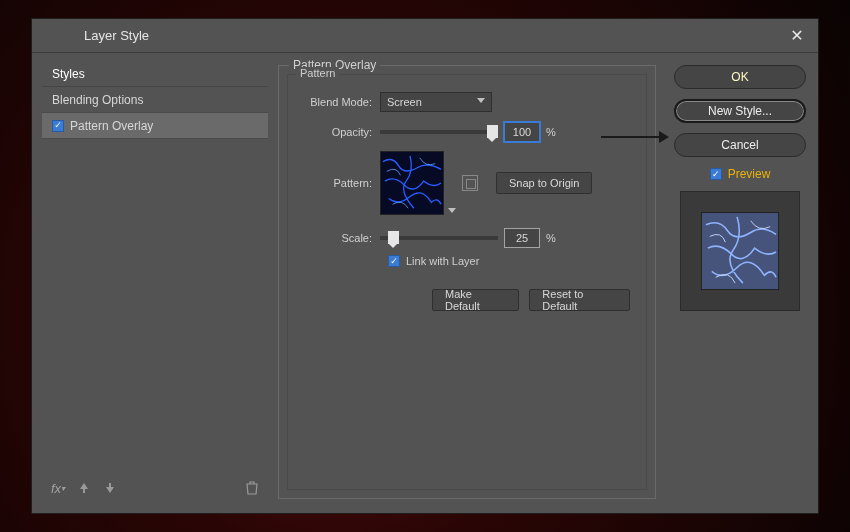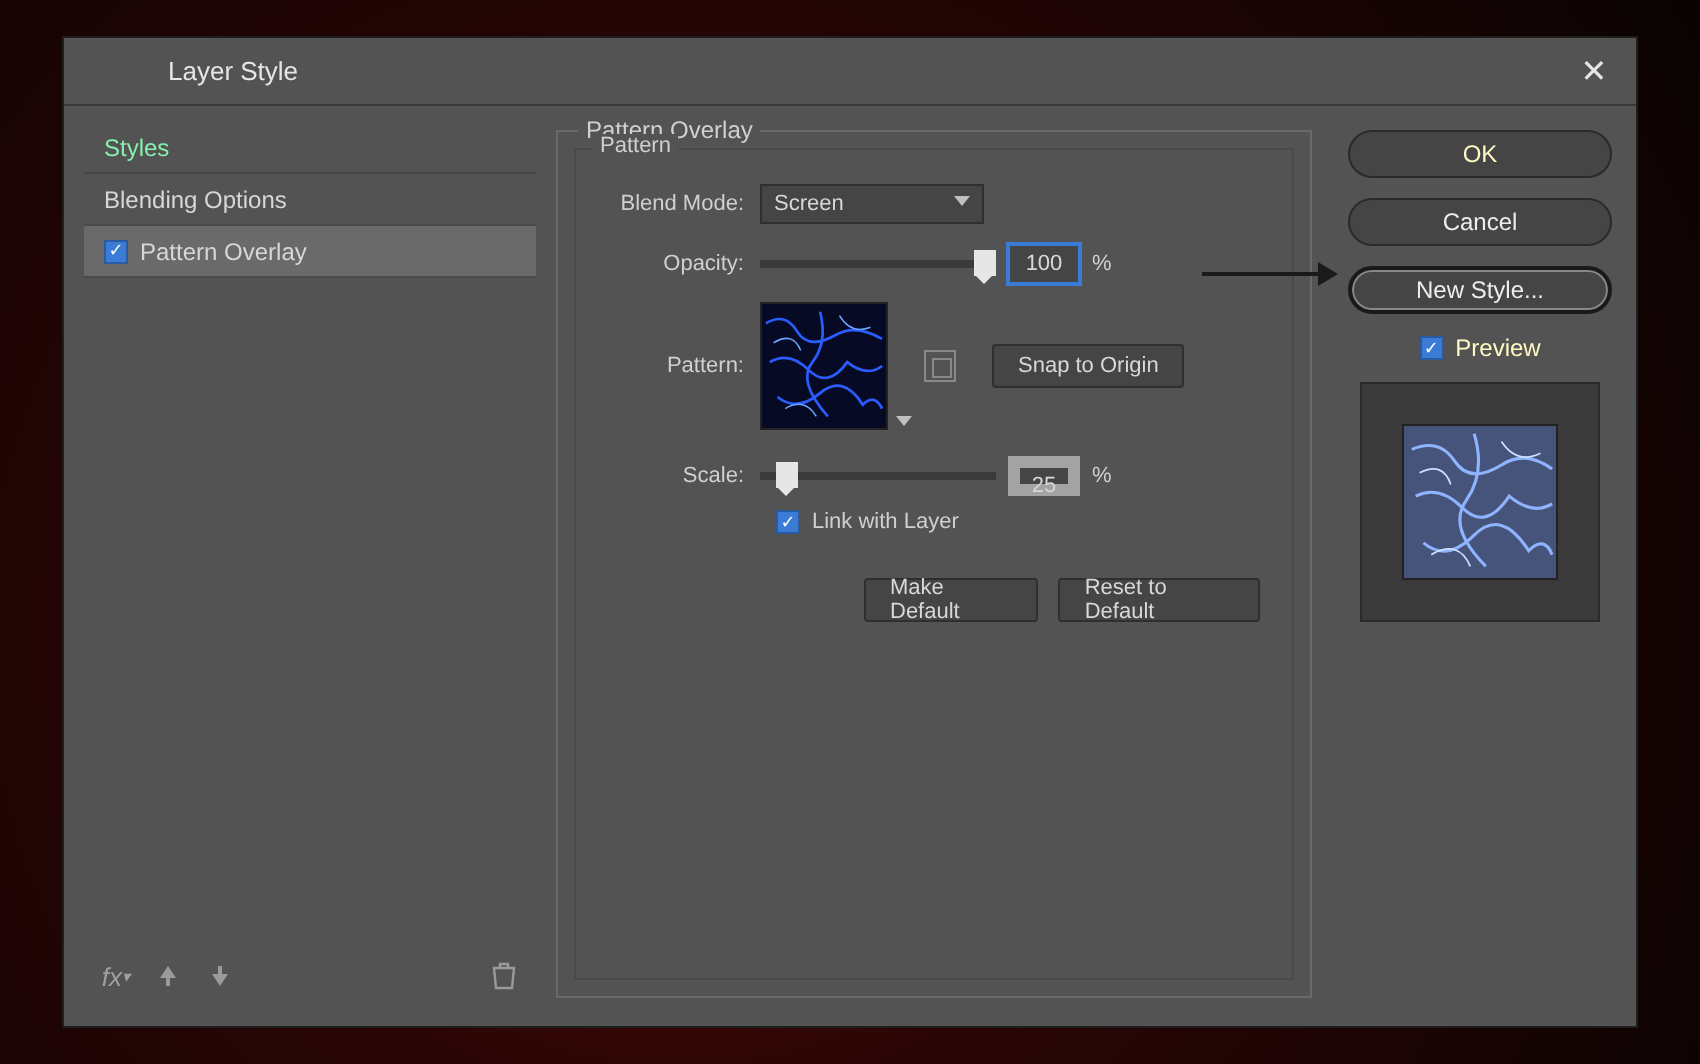--- a/index.html
+++ b/index.html
@@ -19,21 +19,21 @@
 }
 .titlebar .title { font-size: 13px; color: #e6e6e6; margin-left: 40px; }
 .titlebar .close {
   margin-left: auto; width: 18px; height: 18px; display:flex;align-items:center;justify-content:center;
   color:#e6e6e6; font-size:16px; cursor:pointer;
 }
 .body { flex:1; display:flex; padding: 8px 10px 10px 10px; gap:10px; }
 
 .left { width:226px; display:flex; flex-direction:column; }
 .styles-head {
-  height:26px; background:transparent; color:#86efac; font-size:12px;
+  height:26px; background:transparent; color:#ffffff; font-size:12px;
   display:flex; align-items:center; padding:0 10px; border-bottom:1px solid #454545;
 }
 .left-list { flex:1; }
 .left-row {
   height:26px; display:flex; align-items:center; padding:0 10px; gap:6px;
   color:#d7d7d7; font-size:12px; border-bottom:1px solid #4a4a4a; cursor:pointer;
 }
 .left-row.selected { background:#6a6a6a; }
 .chk { width:12px; height:12px; background:#3a3a3a; border:1px solid #222; display:flex;align-items:center;justify-content:center; }
 .chk.on { background:#3a7bd5; border-color:#2a5aa0; }
@@ -62,21 +62,21 @@
 .row .lbl { width:76px; text-align:right; padding-right:8px; }
 .select {
   width:112px; height:20px; background:#454545; border:1px solid #2f2f2f;
   display:flex; align-items:center; padding:0 6px; color:#d8d8d8; font-size:11px;
   position:relative; cursor:pointer;
 }
 .select .caret { position:absolute; right:6px; top:5px; width:0;height:0;border-left:4px solid transparent;border-right:4px solid transparent;border-top:5px solid #c0c0c0; }
 .slider-track { flex:0 0 118px; height:4px; background:#3a3a3a; position:relative; margin-right:6px; }
 .slider-thumb { position:absolute; top:-5px; width:11px; height:13px; background:#e6e6e6; }
 .slider-thumb::after{ content:""; position:absolute; bottom:-4px; left:0; border-left:5.5px solid transparent; border-right:5.5px solid transparent; border-top:5px solid #e6e6e6; }
-.numbox { width:36px; height:20px; background:#454545; border:6px solid #a3a3a3; color:#d8d8d8; font-size:11px; text-align:center; line-height:18px; }
+.numbox { width:36px; height:20px; background:#454545; border:1px solid #a3a3a3; color:#d8d8d8; font-size:11px; text-align:center; line-height:18px; }
 .numbox.focus { border:1px solid #3a7bd5; outline:1px solid #3a7bd5; }
 .pct { margin-left:6px; }
 .pattern-row { display:flex; align-items:center; margin-top:6px; }
 .pattern-row .lbl { width:76px; text-align:right; padding-right:8px; font-size:11px; color:#d0d0d0; }
 .swatch-wrap { position:relative; }
 .swatch {
   width:64px; height:64px; border:1px solid #222; cursor:pointer;
   background:#0a0d2a; position:relative; overflow:hidden;
 }
 .swatch svg { width:100%; height:100%; display:block; }
@@ -99,21 +99,21 @@
   background:#454545; color:#ededed; font-size:12px; cursor:pointer;
   margin-bottom:10px;
 }
 .rbtn.primary { color:#fef9c3; }
 .rbtn.highlight { border:2px solid #1a1a1a; box-shadow:0 0 0 1px #888 inset; }
 .arrow-callout {
   position:absolute; top:128px; left:601px; width:68px; height:18px; pointer-events:none;
 }
 .arrow-callout .line { position:absolute; top:8px; left:0; width:60px; height:2px; background:#1a1a1a; }
 .arrow-callout .head { position:absolute; top:3px; right:0; width:0;height:0; border-top:6px solid transparent; border-bottom:6px solid transparent; border-left:10px solid #1a1a1a; }
-.preview-row { display:flex; align-items:center; gap:6px; justify-content:center; margin:4px 0 10px; color:#fef9c3; font-size:12px; }
+.preview-row { display:flex; align-items:center; gap:6px; justify-content:center; margin:4px 0 10px; color:#eab308; font-size:12px; }
 .preview-box {
   width:120px; height:120px; margin:0 auto; background:#3a3a3a; border:1px solid #2a2a2a;
   display:flex; align-items:center; justify-content:center;
 }
 .preview-inner {
   width:78px; height:78px; background:#3a4668; position:relative; overflow:hidden; border:1px solid #222;
 }
 .preview-inner svg { width:100%; height:100%; }
 </style>
 </head>
@@ -214,22 +214,22 @@
           <div class="defaults">
             <div class="btn">Make Default</div>
             <div class="btn">Reset to Default</div>
           </div>
         </div>
       </div>
     </div>
 
     <div class="right">
       <div class="rbtn primary">OK</div>
+      <div class="rbtn highlight">New Style...</div>
       <div class="rbtn">Cancel</div>
-      <div class="rbtn highlight">New Style...</div>
       <div class="preview-row">
         <span class="chk on"></span>
         <span>Preview</span>
       </div>
       <div class="preview-box">
         <div class="preview-inner">
           <svg viewBox="0 0 78 78">
             <rect width="78" height="78" fill="#46537a"></rect>
             <path d="M4 12 Q18 6 26 18 T50 20 Q62 12 76 22 M6 36 Q18 30 30 42 T54 36 Q66 46 76 40 M10 60 Q22 70 36 56 T64 64 Q72 56 76 66 M36 4 Q42 24 32 38 T42 72" stroke="#8fb4ff" stroke-width="1.6" fill="none"></path>
             <path d="M8 24 Q20 18 24 30 M50 8 Q58 20 70 14 M14 66 Q28 58 34 72" stroke="#cfe0ff" stroke-width="0.9" fill="none"></path>

